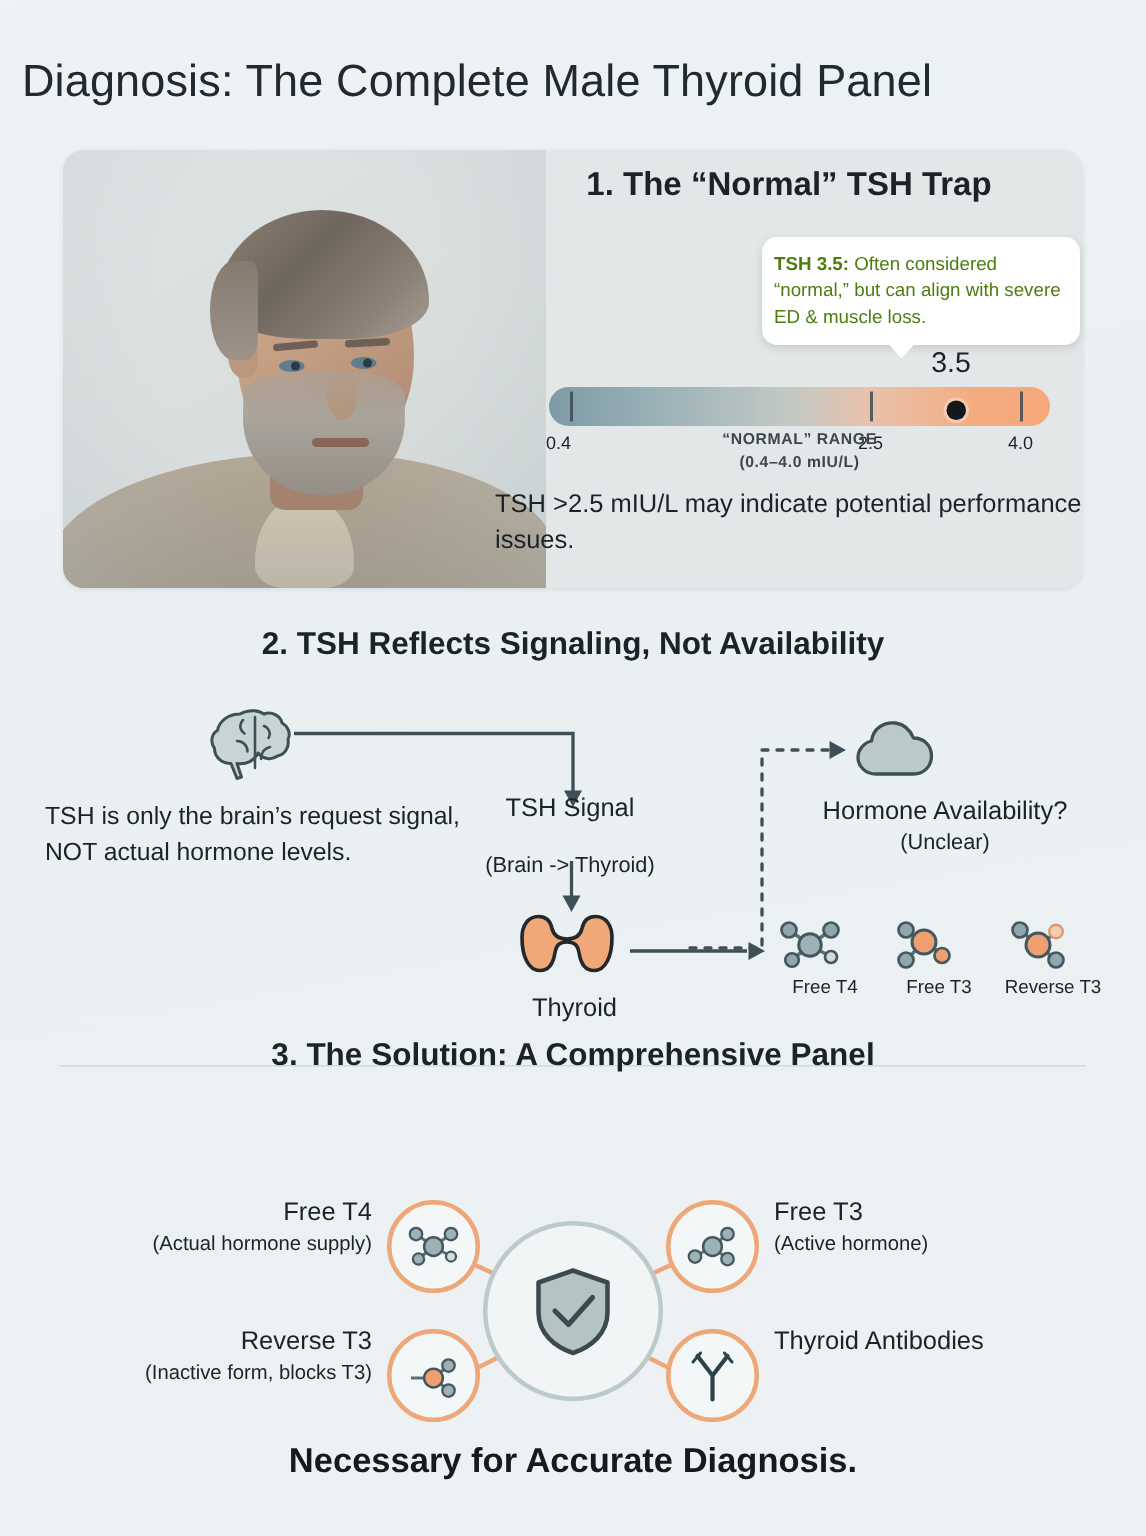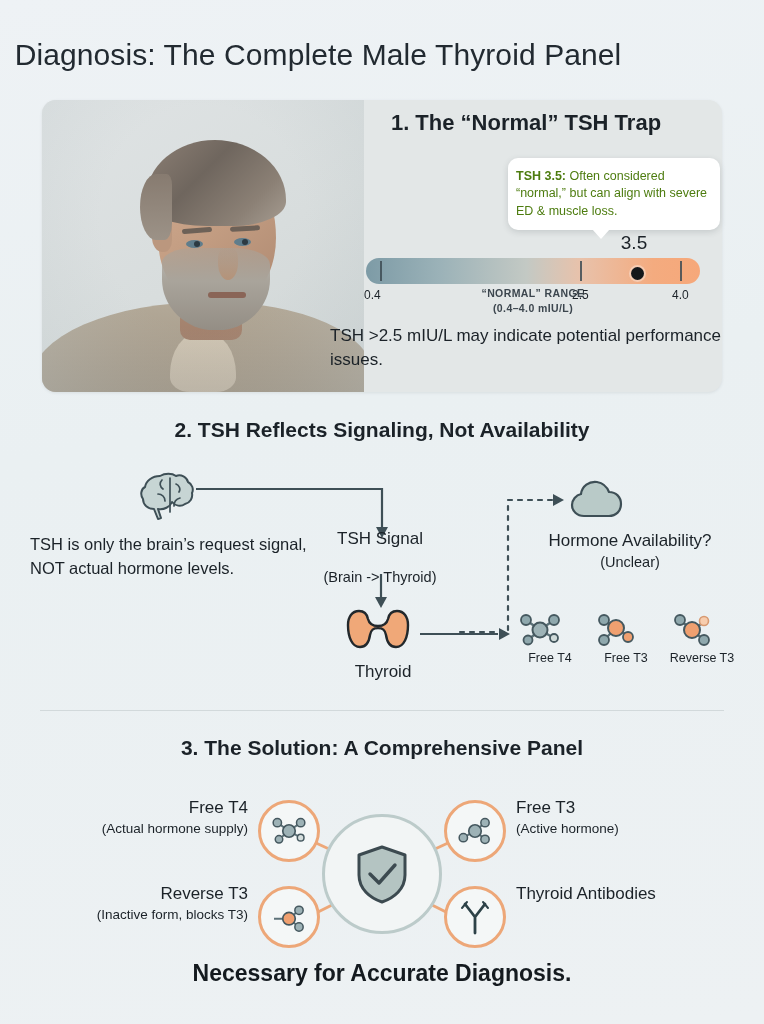--- a/index.html
+++ b/index.html
@@ -167,21 +167,21 @@
   }
   .mol{width:68px;text-align:center;}
   .mol-lbl{font-size:12.5px;color:#1b2228;margin-top:1px;}
 
   .divider{
     position:absolute;left:40px;top:710px;width:684px;height:1px;background:#d2d9db;
   }
 
   
   .s3-head{
-    position:absolute;left:0;top:736px;width:764px;text-align:center;
+    position:absolute;left:0;top:692px;width:764px;text-align:center;
     font-size:21px;font-weight:700;color:#1b2228;
   }
   .hub{
     position:absolute;left:322px;top:814px;width:120px;height:120px;border-radius:50%;
     background:#f2f5f5;border:3px solid #bccbca;box-sizing:border-box;
     display:flex;align-items:center;justify-content:center;
   }
   .node{
     position:absolute;width:62px;height:62px;border-radius:50%;
     background:#f4f7f7;border:3px solid #eda778;box-sizing:border-box;

